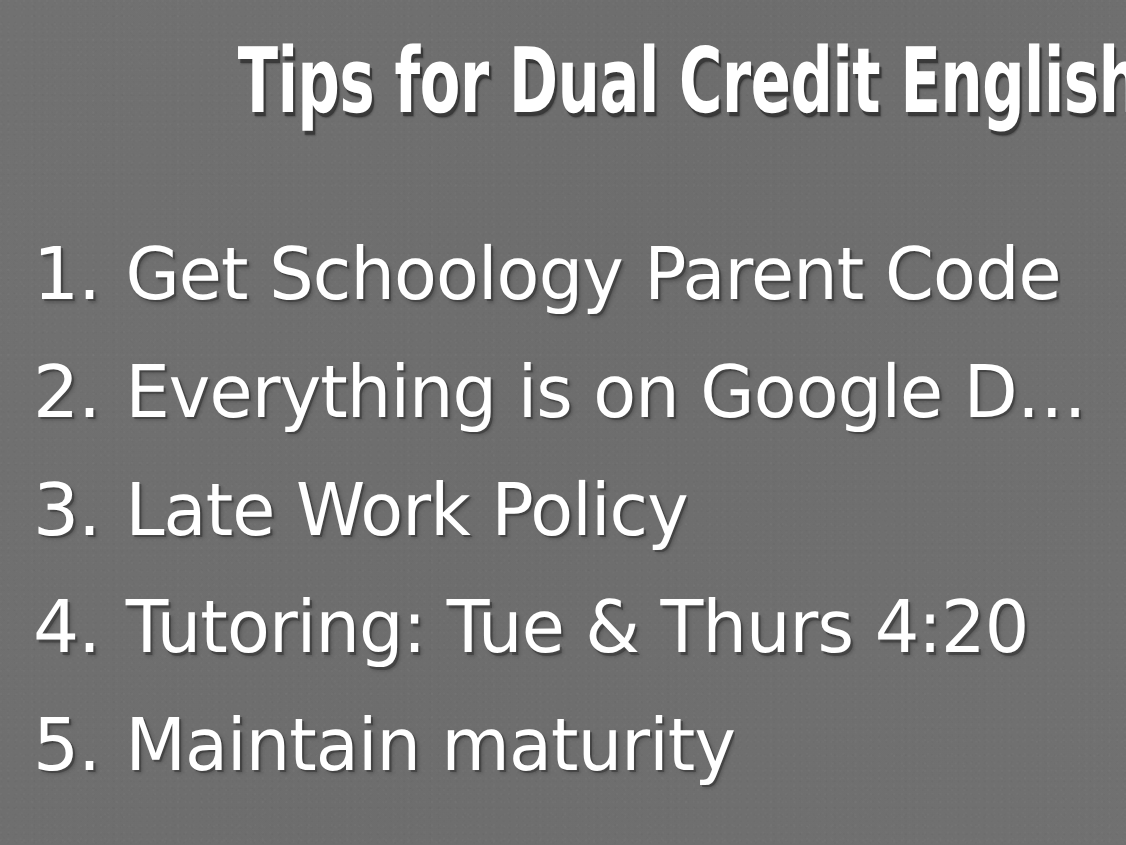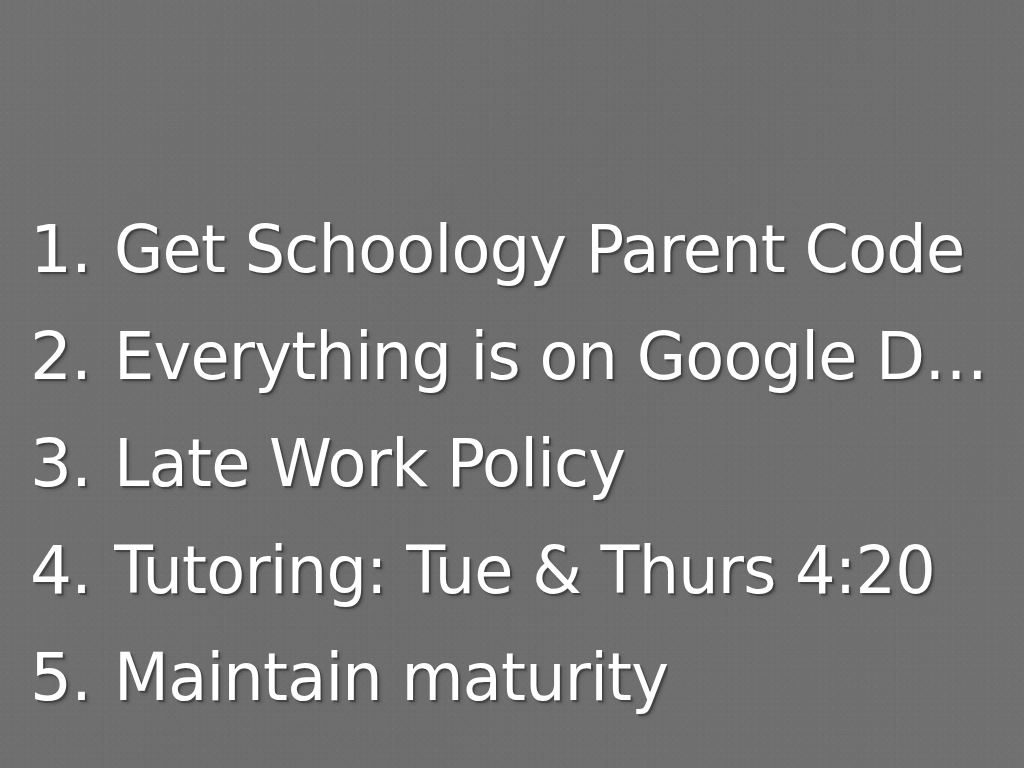--- a/index.html
+++ b/index.html
@@ -95,20 +95,23 @@
     letter-spacing: -0.8px;
     transform: scaleX(0.965);
     transform-origin: 0 50%;
   }
 </style>
 </head>
 <body>
 
 <div class="slide">
 
+  <div class="title-wrap">
+    <h1 class="slide-title">Tips for Dual Credit English</h1>
+  </div>
 
   <ol class="list">
 
     <li class="list-item">
       <span class="item-number">1.</span>
       <span class="item-text">Get Schoology Parent Code</span>
     </li>
 
     <li class="list-item">
       <span class="item-number">2.</span>

